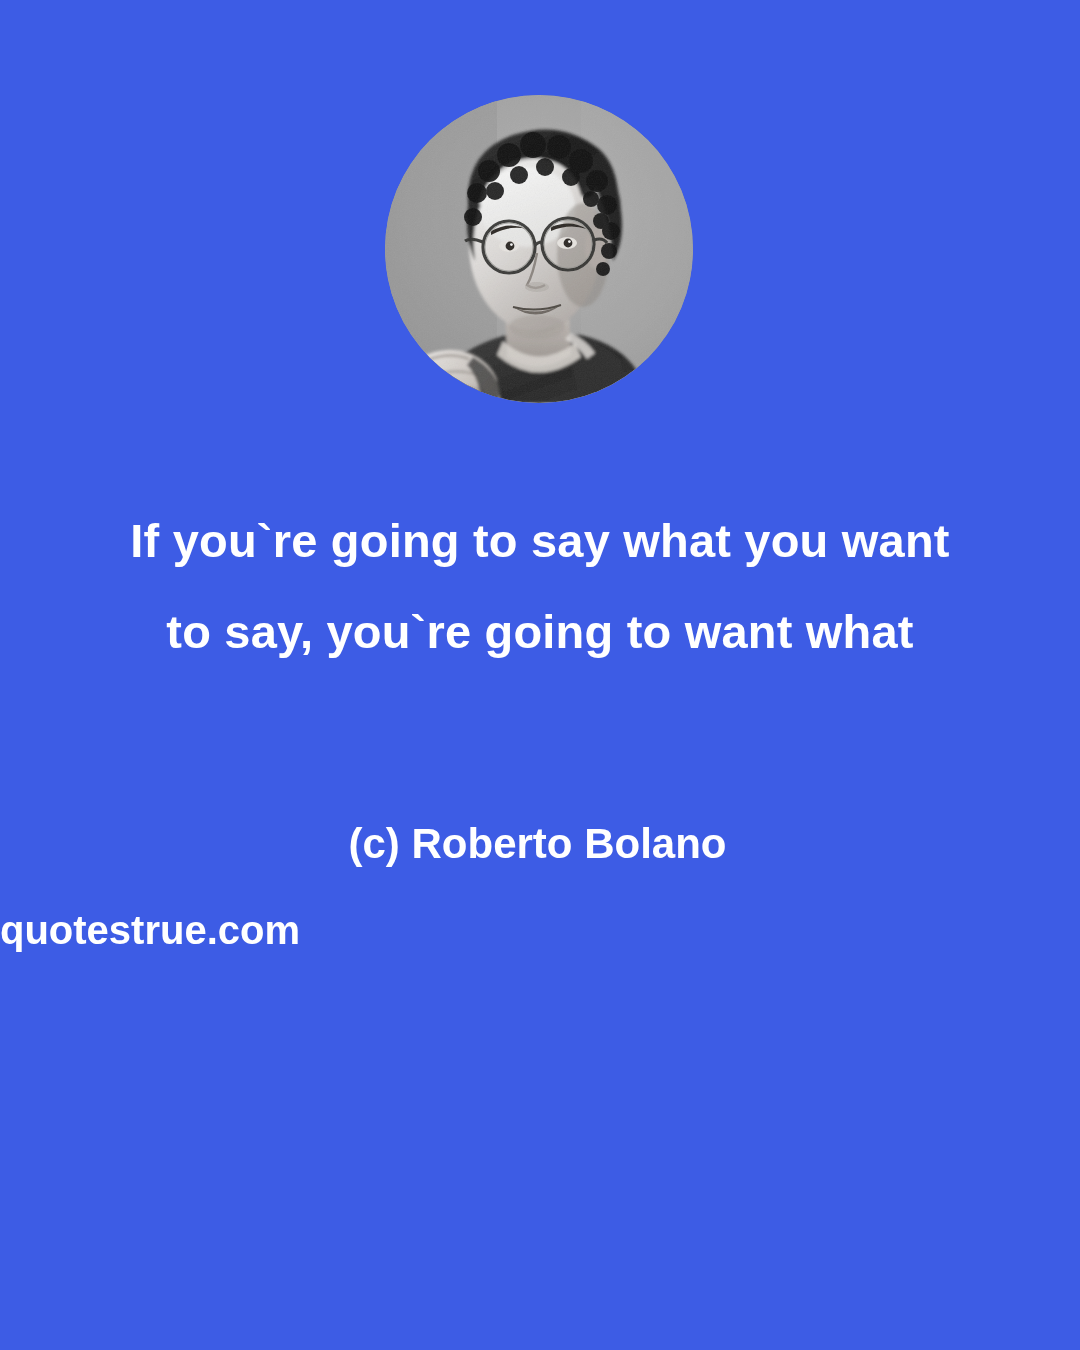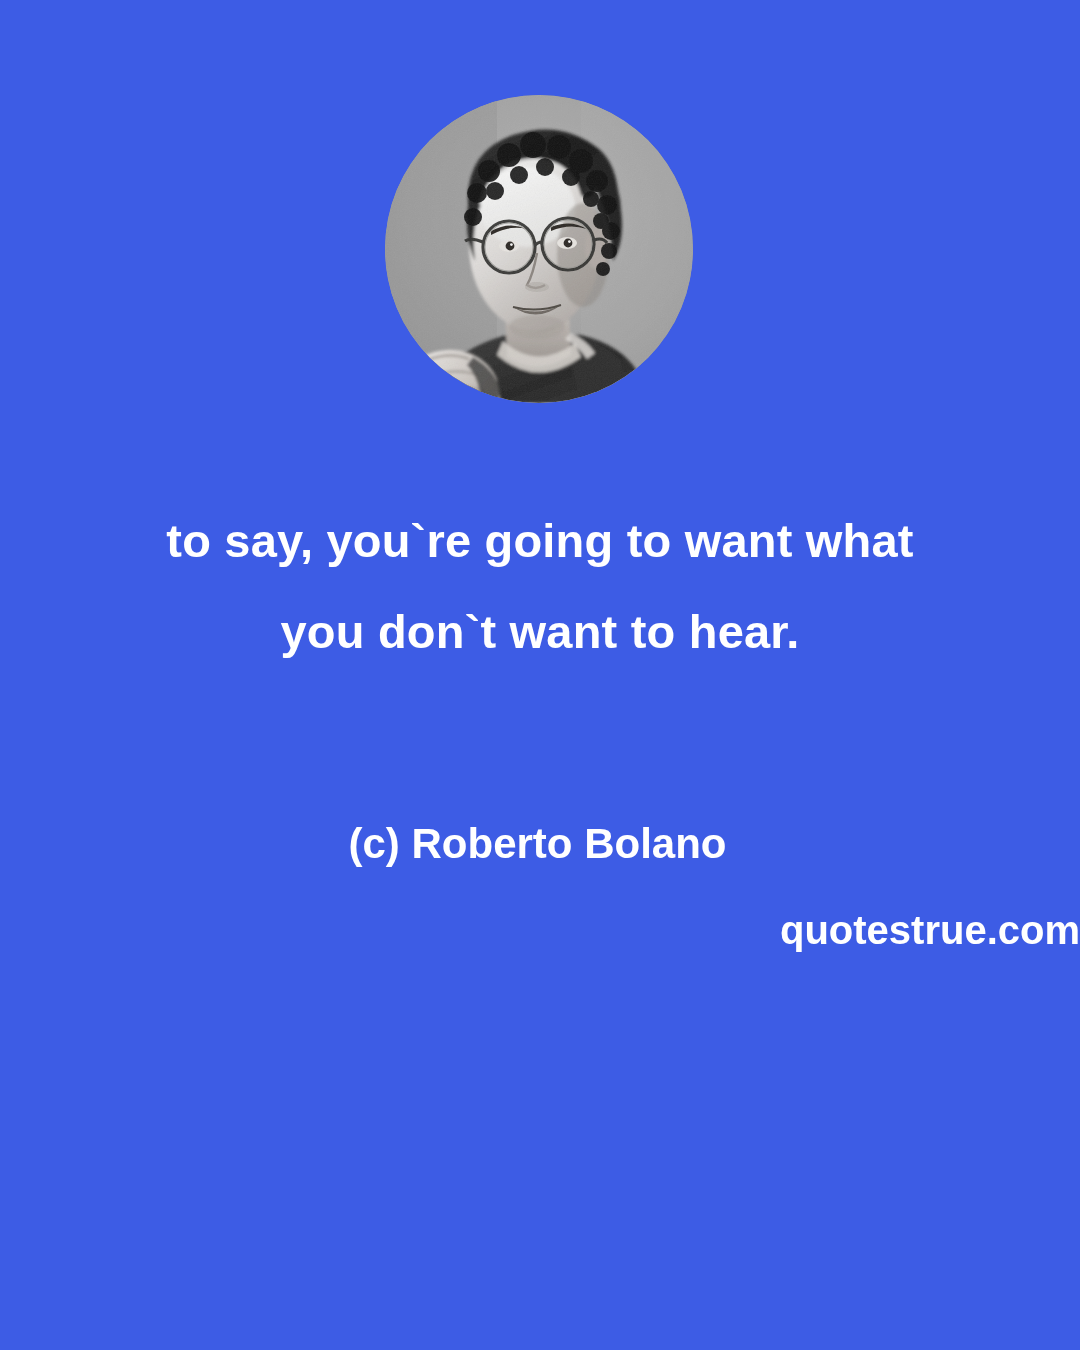--- a/index.html
+++ b/index.html
@@ -63,21 +63,21 @@
     font-size: 42px;
     font-weight: 700;
     line-height: 52px;
     white-space: nowrap;
   }
   .source {
     position: absolute;
     left: 0;
     top: 905px;
     width: 1080px;
-    text-align: right;
+    text-align: left;
     color: #ffffff;
     font-size: 40px;
     font-weight: 600;
     line-height: 50px;
     white-space: nowrap;
   }
 </style>
 </head>
 <body>
 
@@ -245,21 +245,21 @@
           <path d="M88 262 Q110 274 116 296 L112 308 L96 308 Q94 282 82 270 Z" fill="#2e2e2e" opacity="0.75"></path>
         </g>
 
         <rect x="0" y="0" width="308" height="308" filter="url(#grain)" fill="#ffffff" opacity="0.5"></rect>
         <rect x="0" y="0" width="308" height="308" fill="#6b6b6b" opacity="0.06"></rect>
       </g>
     </svg>
   </div>
 
   <div class="quote-block">
+    <span class="quote-line">If you`re going to say what you want</span>
     <span class="quote-line">to say, you`re going to want what</span>
-    <span class="quote-line">you don`t want to hear.</span>
   </div>
 
   <div class="attribution">(c) Roberto Bolano</div>
 
   <div class="source">quotestrue.com</div>
 
 </div>
 
 </body></html>

